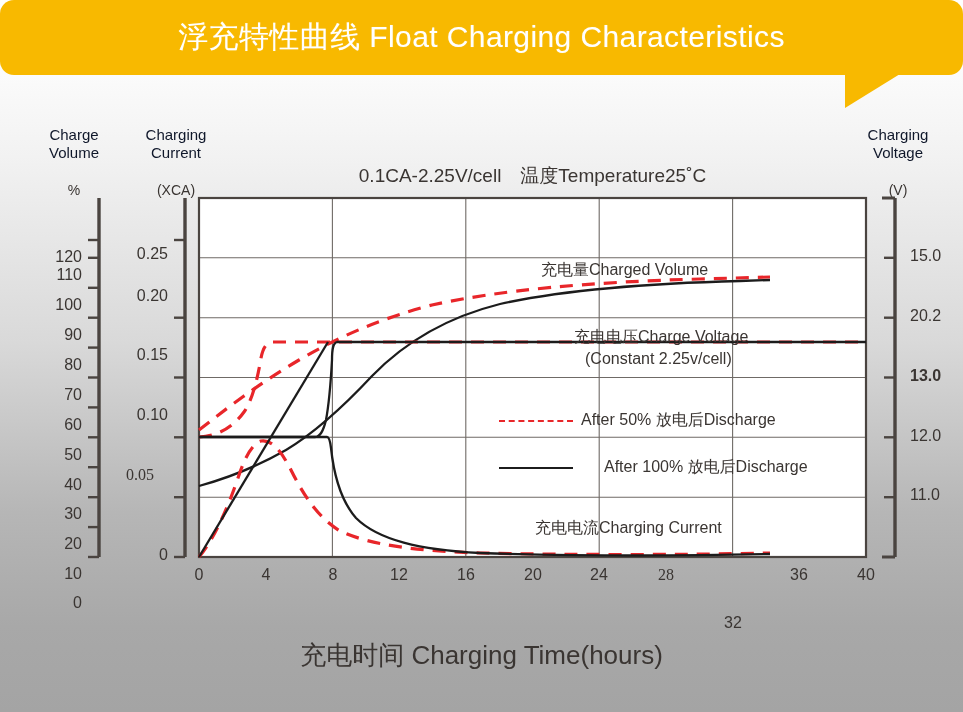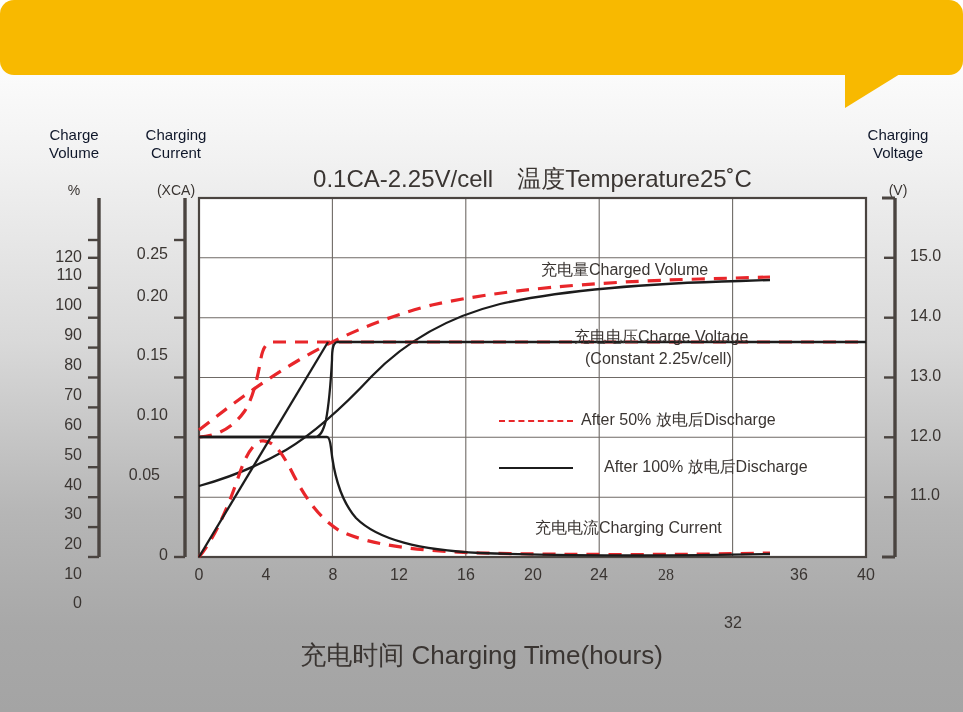--- a/index.html
+++ b/index.html
@@ -123,31 +123,32 @@
     font-size: 26px;
     color: #3a3532;
     white-space: nowrap;
   }
   #plot-title {
     position: absolute;
     left: 199px;
     top: 163px;
     width: 667px;
     text-align: center;
-    font-size: 24px;
+    font-size: 19px;
     color: #3a3532;
     white-space: nowrap;
   }
 </style>
 </head>
 <body>
 
 <div id="banner-wrap">
   <div id="banner"></div>
   <div id="banner-tail"></div>
+  <div id="banner-title">浮充特性曲线 Float Charging Characteristics</div>
 </div>
 
 <div class="t axis-head" style="left:32px; top:126px; width:84px;">
   <div>Charge</div>
   <div>Volume</div>
 </div>
 <div class="t axis-unit" style="left:32px; top:182px; width:84px; text-align:center;">%</div>
 
 <div class="t axis-head" style="left:133px; top:126px; width:86px;">
   <div>Charging</div>
@@ -260,26 +261,26 @@
 <div class="t tick-lbl" style="left:34px; top:476px; width:48px;">40</div>
 <div class="t tick-lbl" style="left:34px; top:505px; width:48px;">30</div>
 <div class="t tick-lbl" style="left:34px; top:535px; width:48px;">20</div>
 <div class="t tick-lbl" style="left:34px; top:565px; width:48px;">10</div>
 <div class="t tick-lbl" style="left:34px; top:594px; width:48px;">0</div>
 
 <div class="t tick-lbl" style="left:108px; top:229px; width:60px;margin-top:16px;">0.25</div>
 <div class="t tick-lbl" style="left:108px; top:287px; width:60px;">0.20</div>
 <div class="t tick-lbl" style="left:108px; top:346px; width:60px;">0.15</div>
 <div class="t tick-lbl" style="left:108px; top:406px; width:60px;">0.10</div>
-<div class="t tick-lbl" style="left:100px; top:466px; width:60px;">0.05</div>
+<div class="t tick-lbl" style="left:94px; top:466px; width:60px;font-family:Liberation Serif, serif;">0.05</div>
 <div class="t tick-lbl" style="left:108px; top:546px; width:60px;">0</div>
 
 <div class="t tick-lbl-r" style="left:910px; top:247px;">15.0</div>
-<div class="t tick-lbl-r" style="left:910px; top:307px;">14.0</div>
-<div class="t tick-lbl-r" style="left:910px; top:367px;">13.0</div>
+<div class="t tick-lbl-r" style="left:910px; top:307px;">20.2</div>
+<div class="t tick-lbl-r" style="left:910px; top:367px;font-weight:bold;">13.0</div>
 <div class="t tick-lbl-r" style="left:910px; top:427px;">12.0</div>
 <div class="t tick-lbl-r" style="left:910px; top:486px;">11.0</div>
 
 <div class="t xtick-lbl" style="left:179px; top:566px; width:40px;">0</div>
 <div class="t xtick-lbl" style="left:246px; top:566px; width:40px;">4</div>
 <div class="t xtick-lbl" style="left:313px; top:566px; width:40px;">8</div>
 <div class="t xtick-lbl" style="left:379px; top:566px; width:40px;">12</div>
 <div class="t xtick-lbl" style="left:446px; top:566px; width:40px;">16</div>
 <div class="t xtick-lbl" style="left:513px; top:566px; width:40px;">20</div>
 <div class="t xtick-lbl" style="left:579px; top:566px; width:40px;">24</div>

